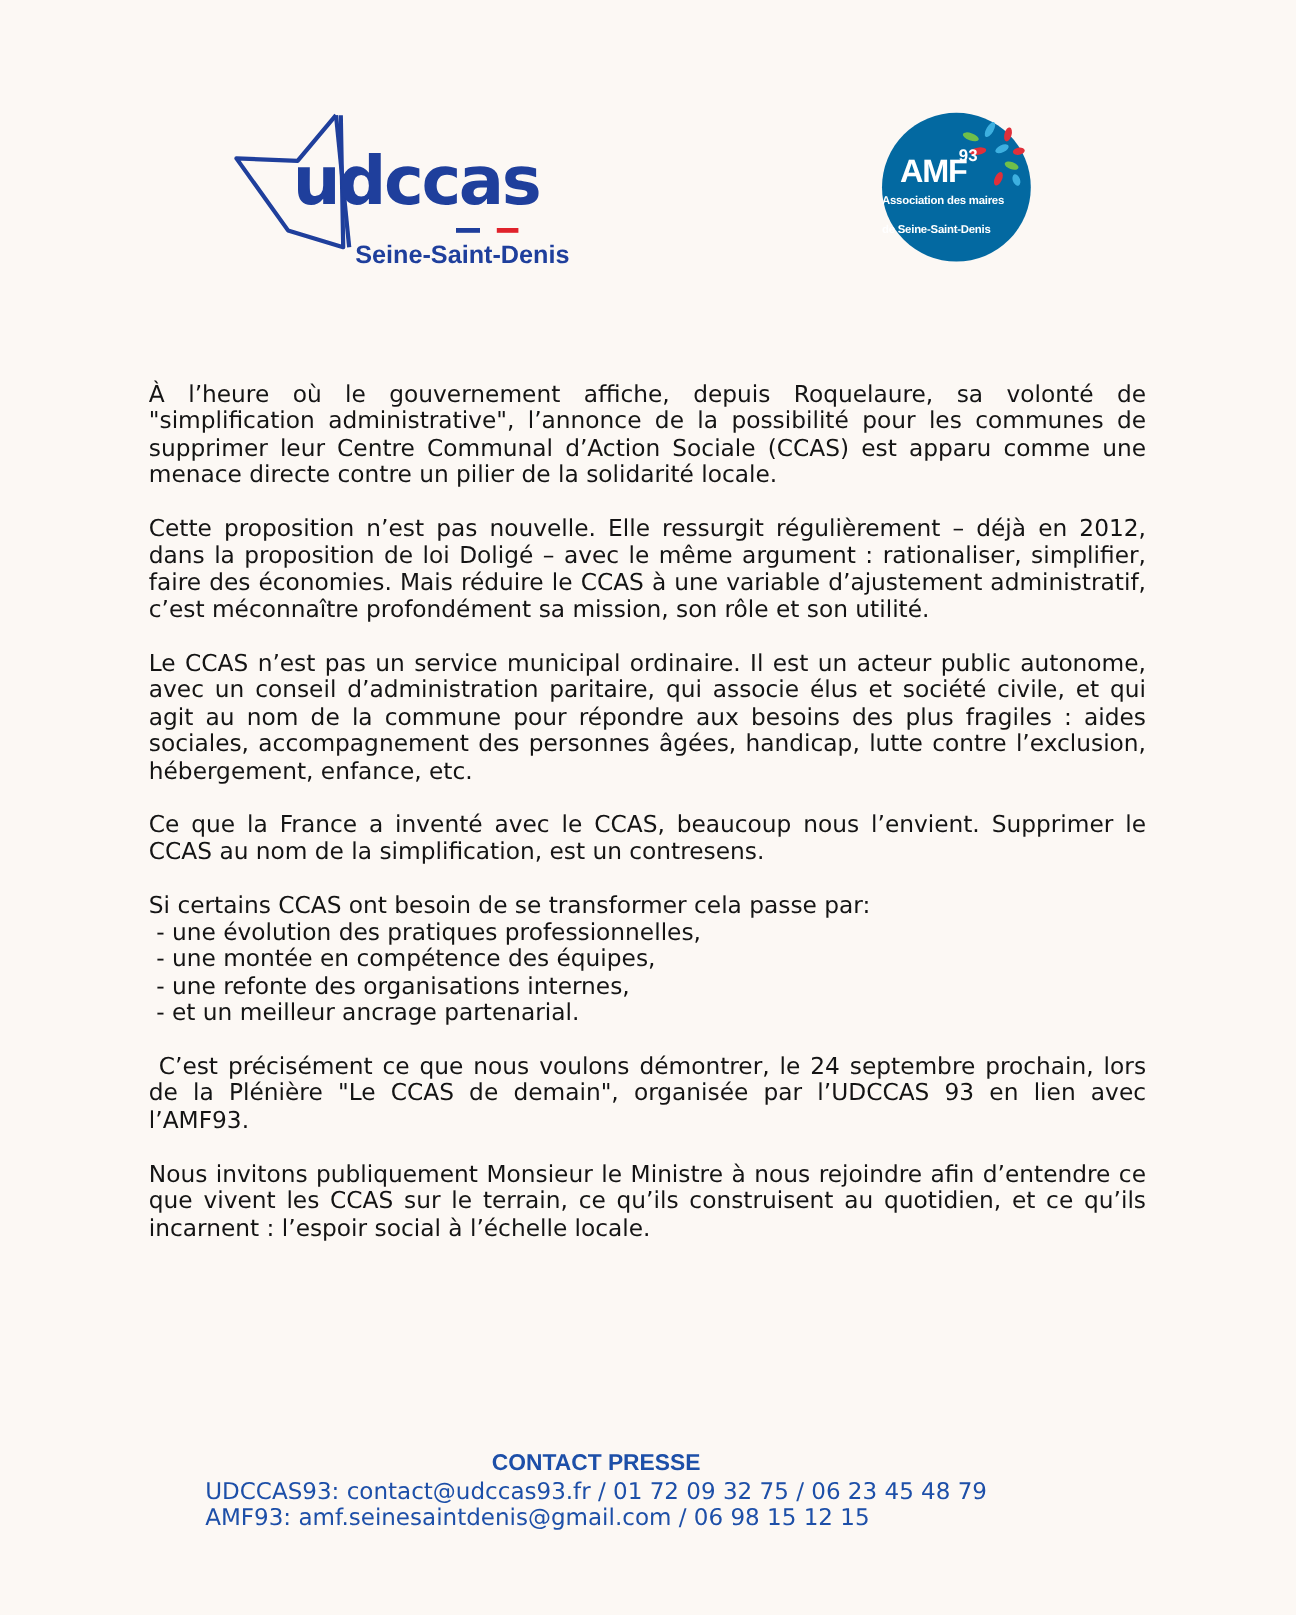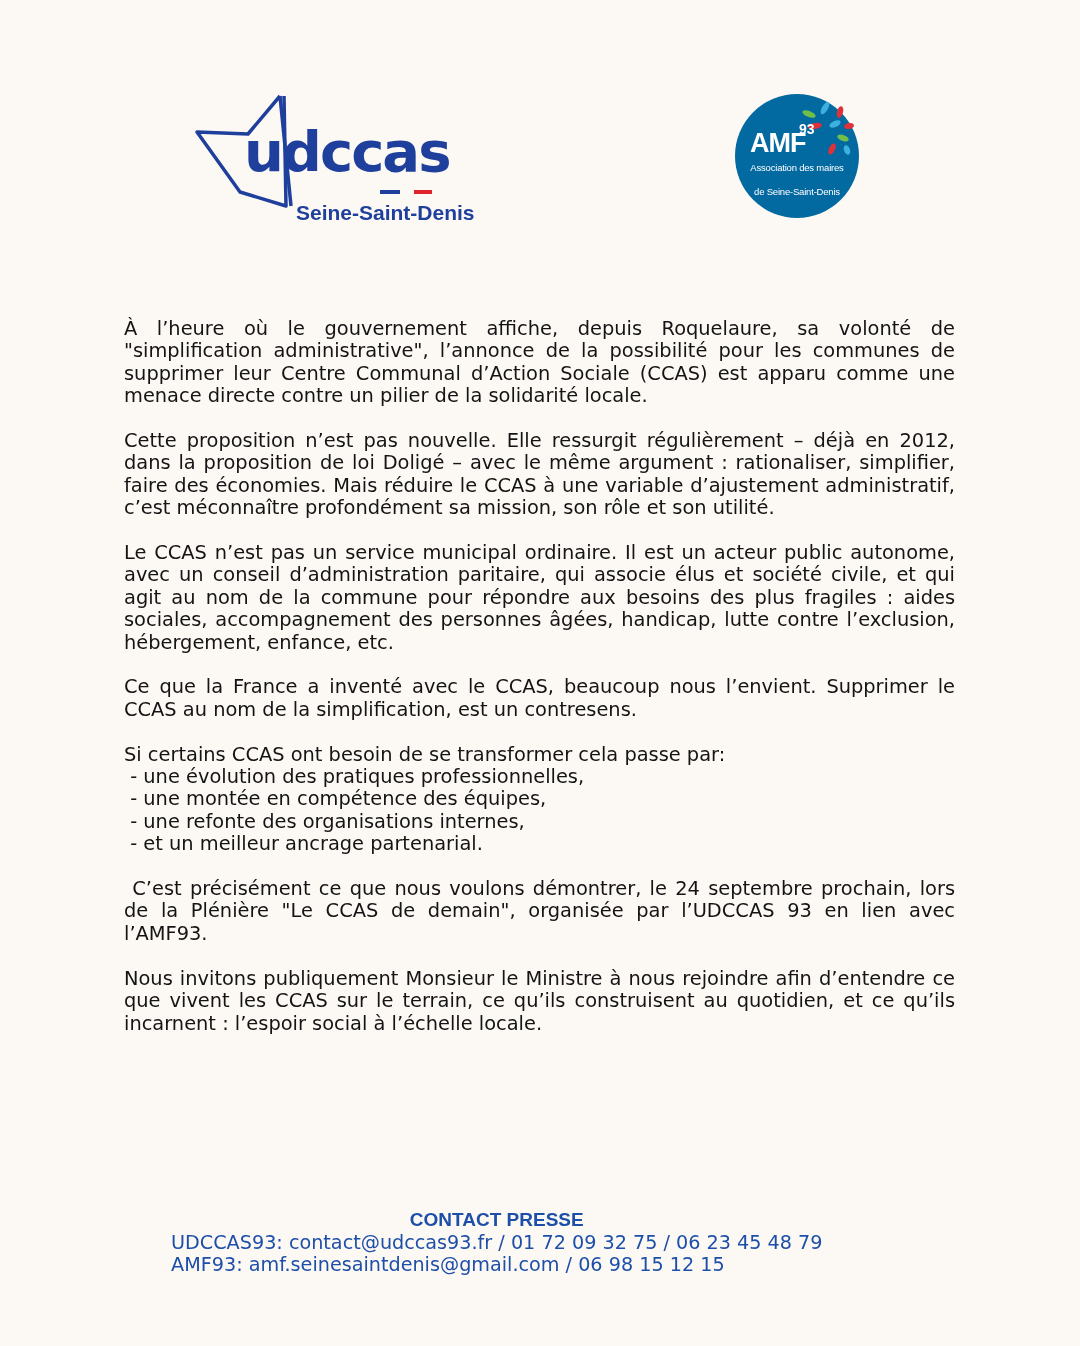--- a/index.html
+++ b/index.html
@@ -41,22 +41,22 @@
     position: absolute; left: 15px; top: 36px;
     font-family: "Liberation Sans", sans-serif; font-weight: bold;
     font-size: 27px; color: #ffffff; line-height: 1; letter-spacing: -1px;
   }
   .amf-sup {
     position: absolute; left: 64px; top: 27px;
     font-family: "Liberation Sans", sans-serif; font-weight: bold;
     font-size: 14px; color: #ffffff;
   }
   .amf-line {
-    position: absolute; left: 0; width: 124px; text-align: center;
-    font-family: "Liberation Sans", sans-serif; font-weight: normal;
+    position: absolute; left: 0; width: 124px; text-align: left;
+    font-family: "Liberation Sans", sans-serif; font-weight: bold;
     font-size: 9.5px; color: #ffffff; white-space: nowrap; letter-spacing: -0.2px;
   }
   .amf-line1 { top: 68px; }
   .amf-line2 { top: 80px; margin-top: 12px; }
 
   .body-text {
     position: absolute; left: 124px; top: 318px; width: 831px;
     font-size: 19.4px; line-height: 22.4px;
   }
   .body-text p {

